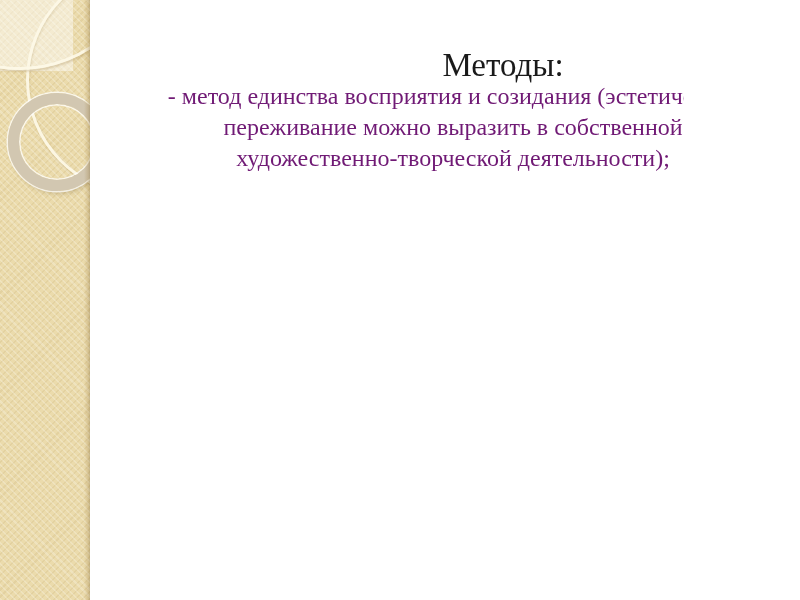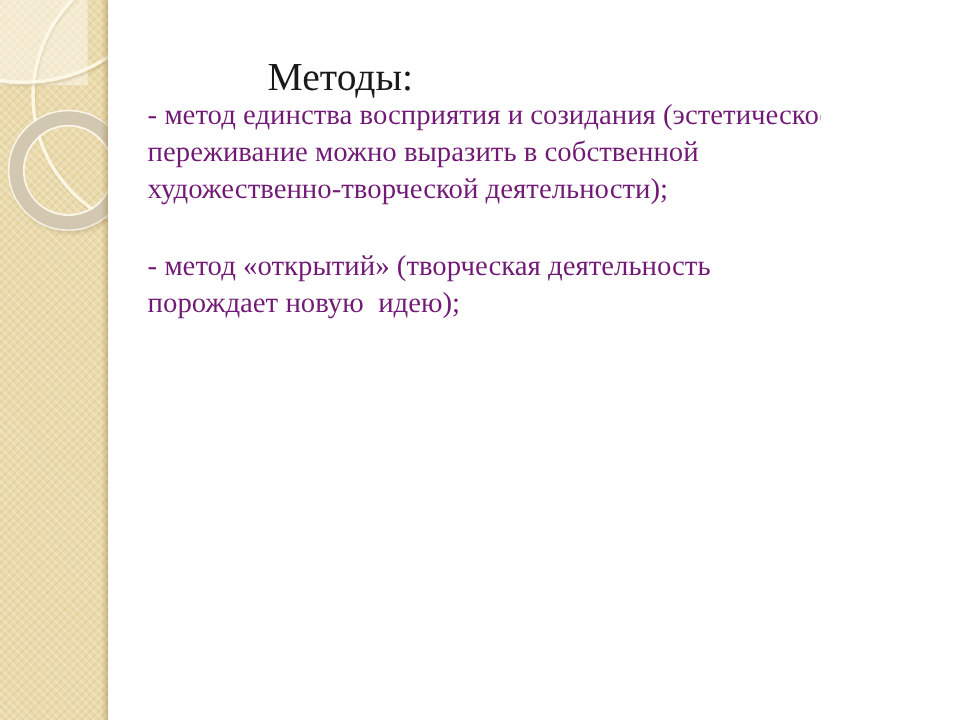--- a/index.html
+++ b/index.html
@@ -5,20 +5,21 @@
   html, body { margin: 0; padding: 0; background: #ffffff; }
 
   .slide {
     position: relative;
     width: 684px;
     height: 600px;
     background: #ffffff;
     overflow: hidden;
     font-family: "Liberation Serif", "DejaVu Serif", serif;
     color: #1a1a1a;
+    text-align: center;
   }
 
   
   .band {
     position: absolute;
     left: 0; top: 0;
     width: 90px; height: 600px;
     background-color: #ebdbac;
     background-image:
       repeating-linear-gradient(45deg, rgba(255,255,255,0.22) 0 1.5px, rgba(255,255,255,0) 1.5px 5px),
@@ -94,18 +95,16 @@
     <div class="ring"></div>
     <div class="band-edge"></div>
   </div>
 
   <div class="content">
     <h1 class="title">Методы:</h1>
     <div class="bullets">
         <p class="bullet">- метод единства восприятия и созидания (эстетическое
 переживание можно выразить в собственной
 художественно-творческой деятельности);</p>
-        <p class="bullet">- метод «открытий» (творческая деятельность
-порождает новую  идею);</p>
       </div>
   </div>
 
 </div>
 
 </body></html>

